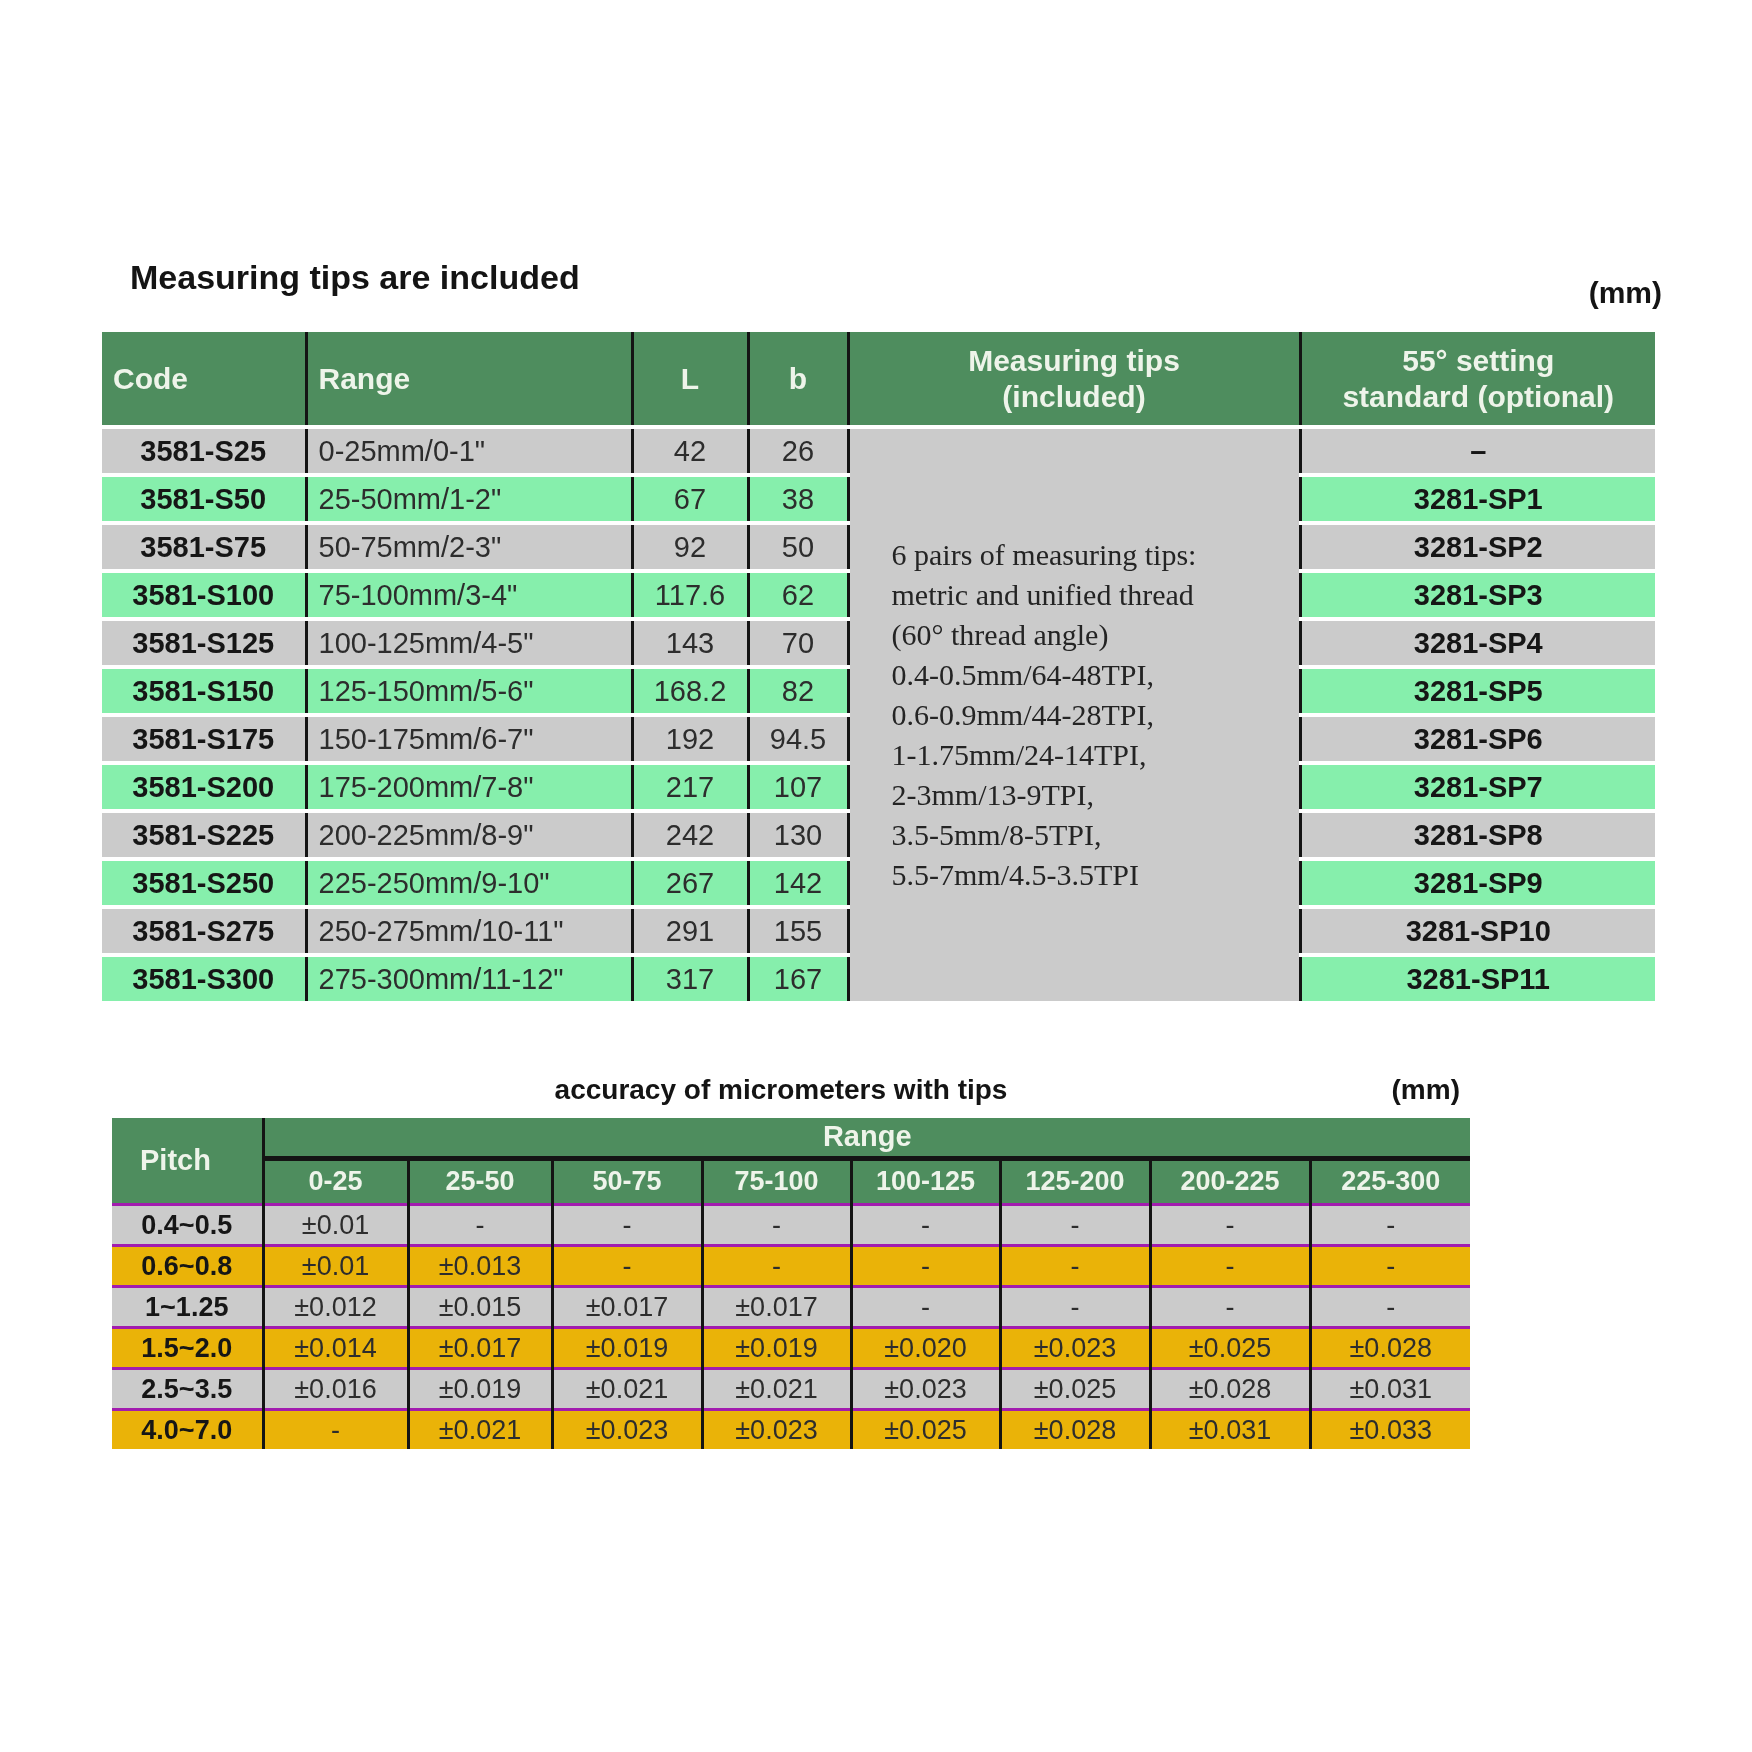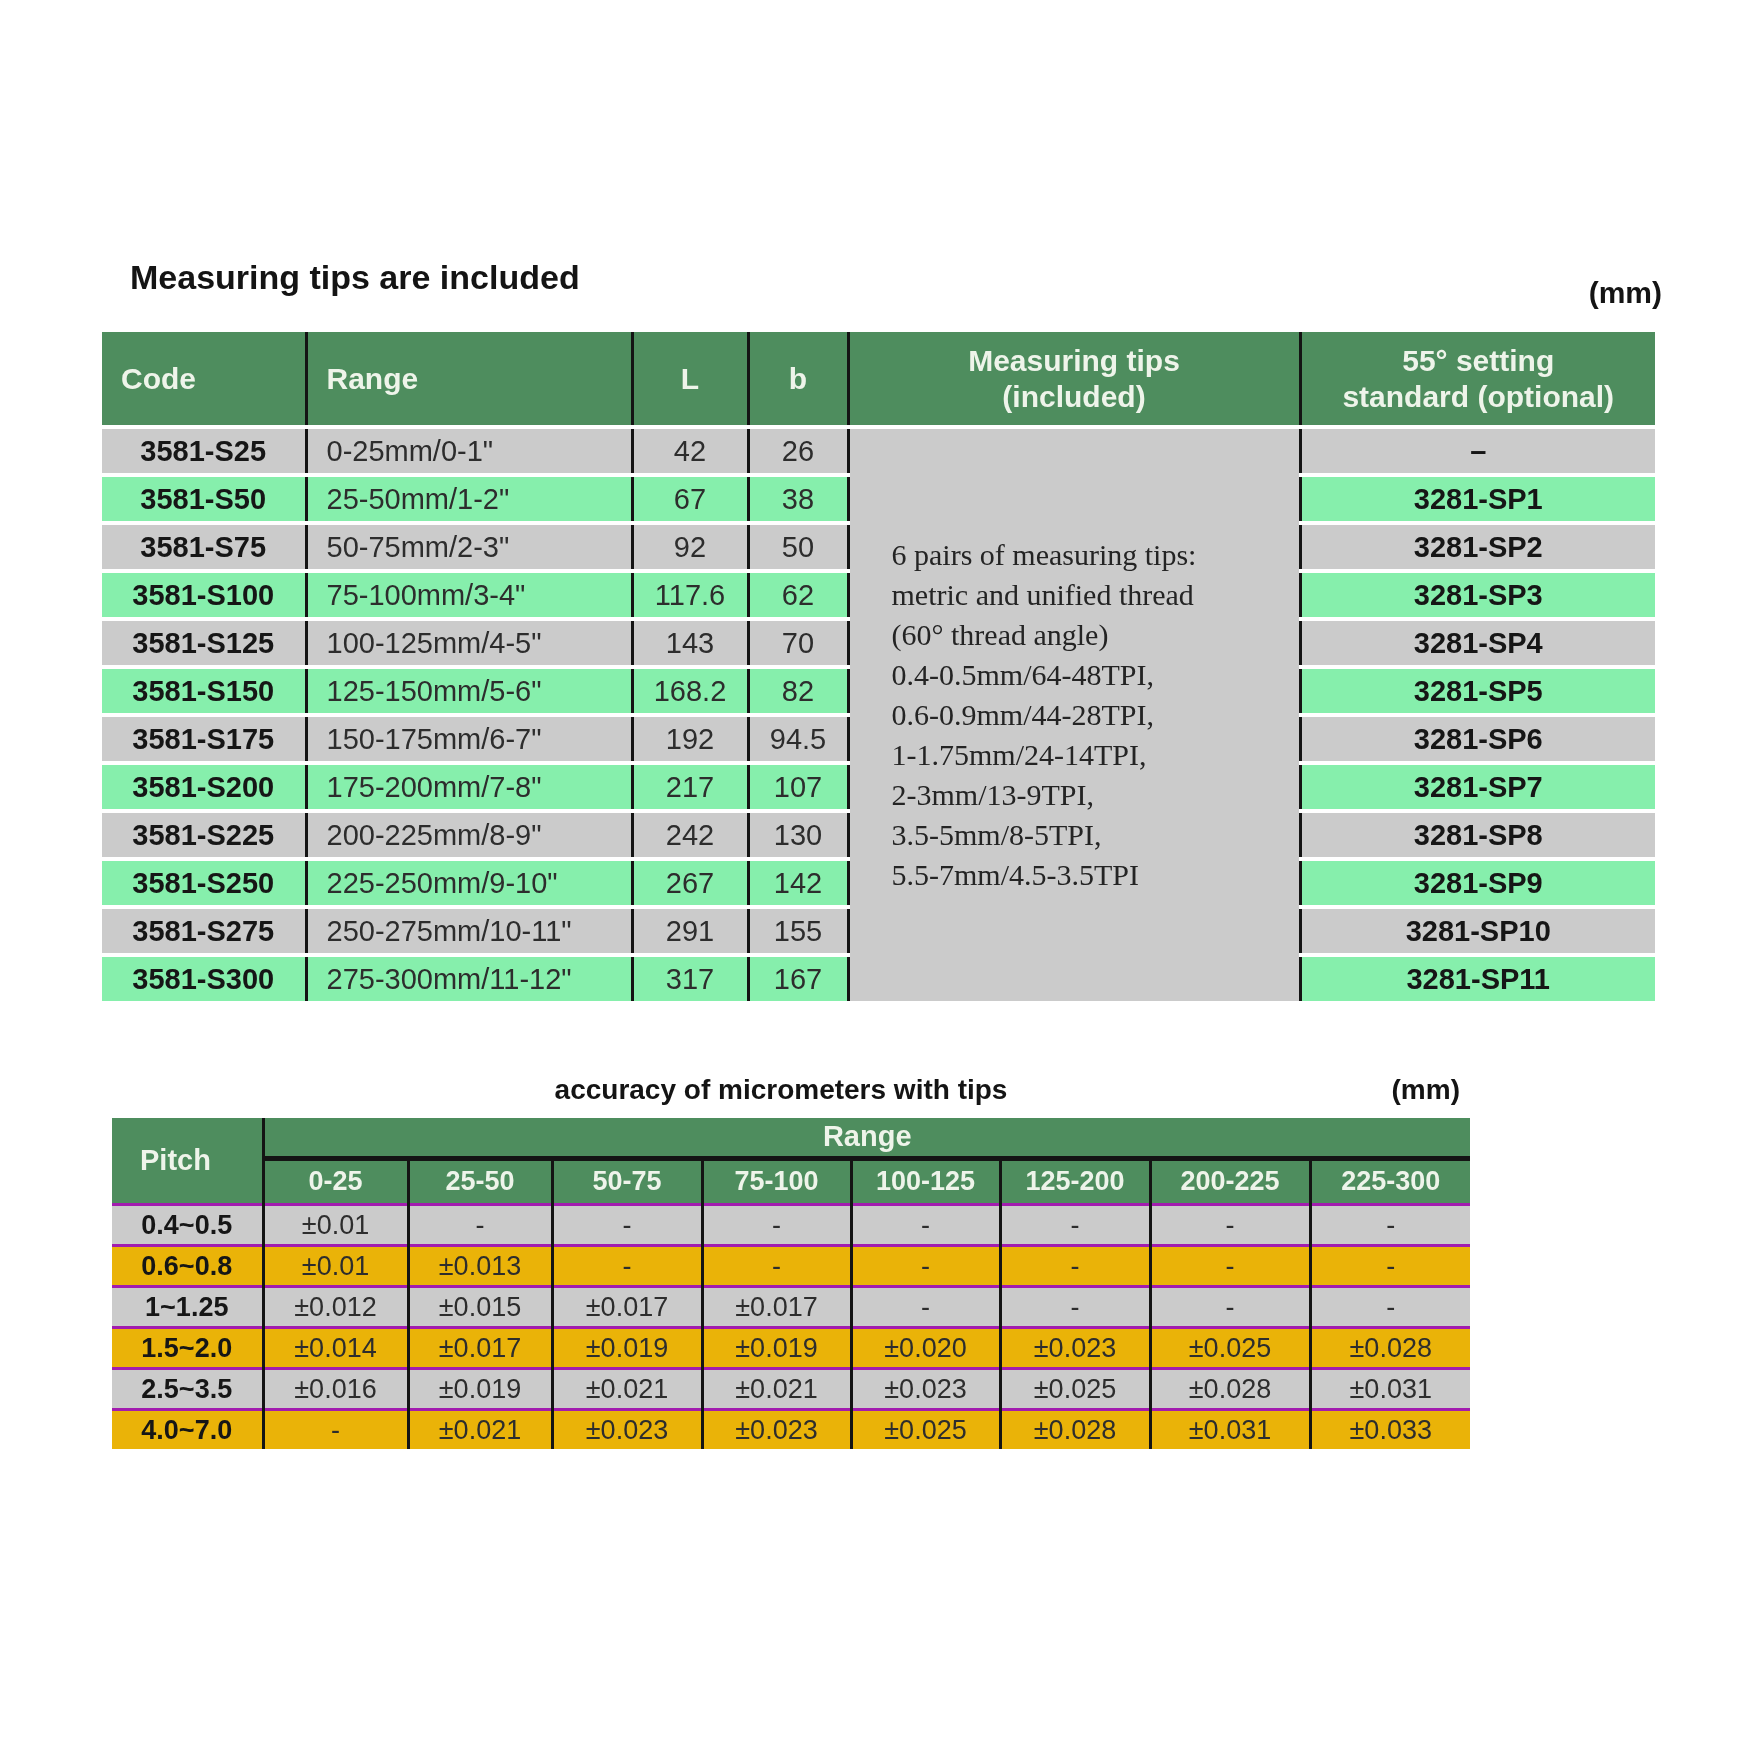--- a/index.html
+++ b/index.html
@@ -22,21 +22,21 @@
     background:#4e8d5e;color:#eef4ea;font-weight:bold;font-size:30px;
     height:93px;vertical-align:middle;padding:0;line-height:1.2;
   }
   #t1 th.bl, #t1 td.bl{border-left:3px solid #141414;}
   #t1 td{
     font-size:29px;height:44px;vertical-align:middle;padding:0;
     border-top:4px solid #ffffff;text-align:center;color:#2d2d2d;
   }
   #t1 tr.dark td{background:#cbcbcb;}
   #t1 tr.light td{background:#86efac;}
-  #t1 th.h-left, #t1 td.c-left{text-align:left;padding-left:19px;}
+  #t1 th.h-left, #t1 td.c-left{text-align:left;padding-left:11px;}
   #t1 td.code{font-weight:bold;color:#161616;}
   #t1 td.sp{font-weight:bold;color:#161616;}
   #t1 td.tips{
     background:#cbcecb;text-align:left;padding-left:42px;
     font-size:30px;color:#242424;line-height:40px;font-family:Liberation Serif, serif;
   }
 
   
   #t2{left:102px;top:1118px;margin-left:10px;}
   #t2 th{

